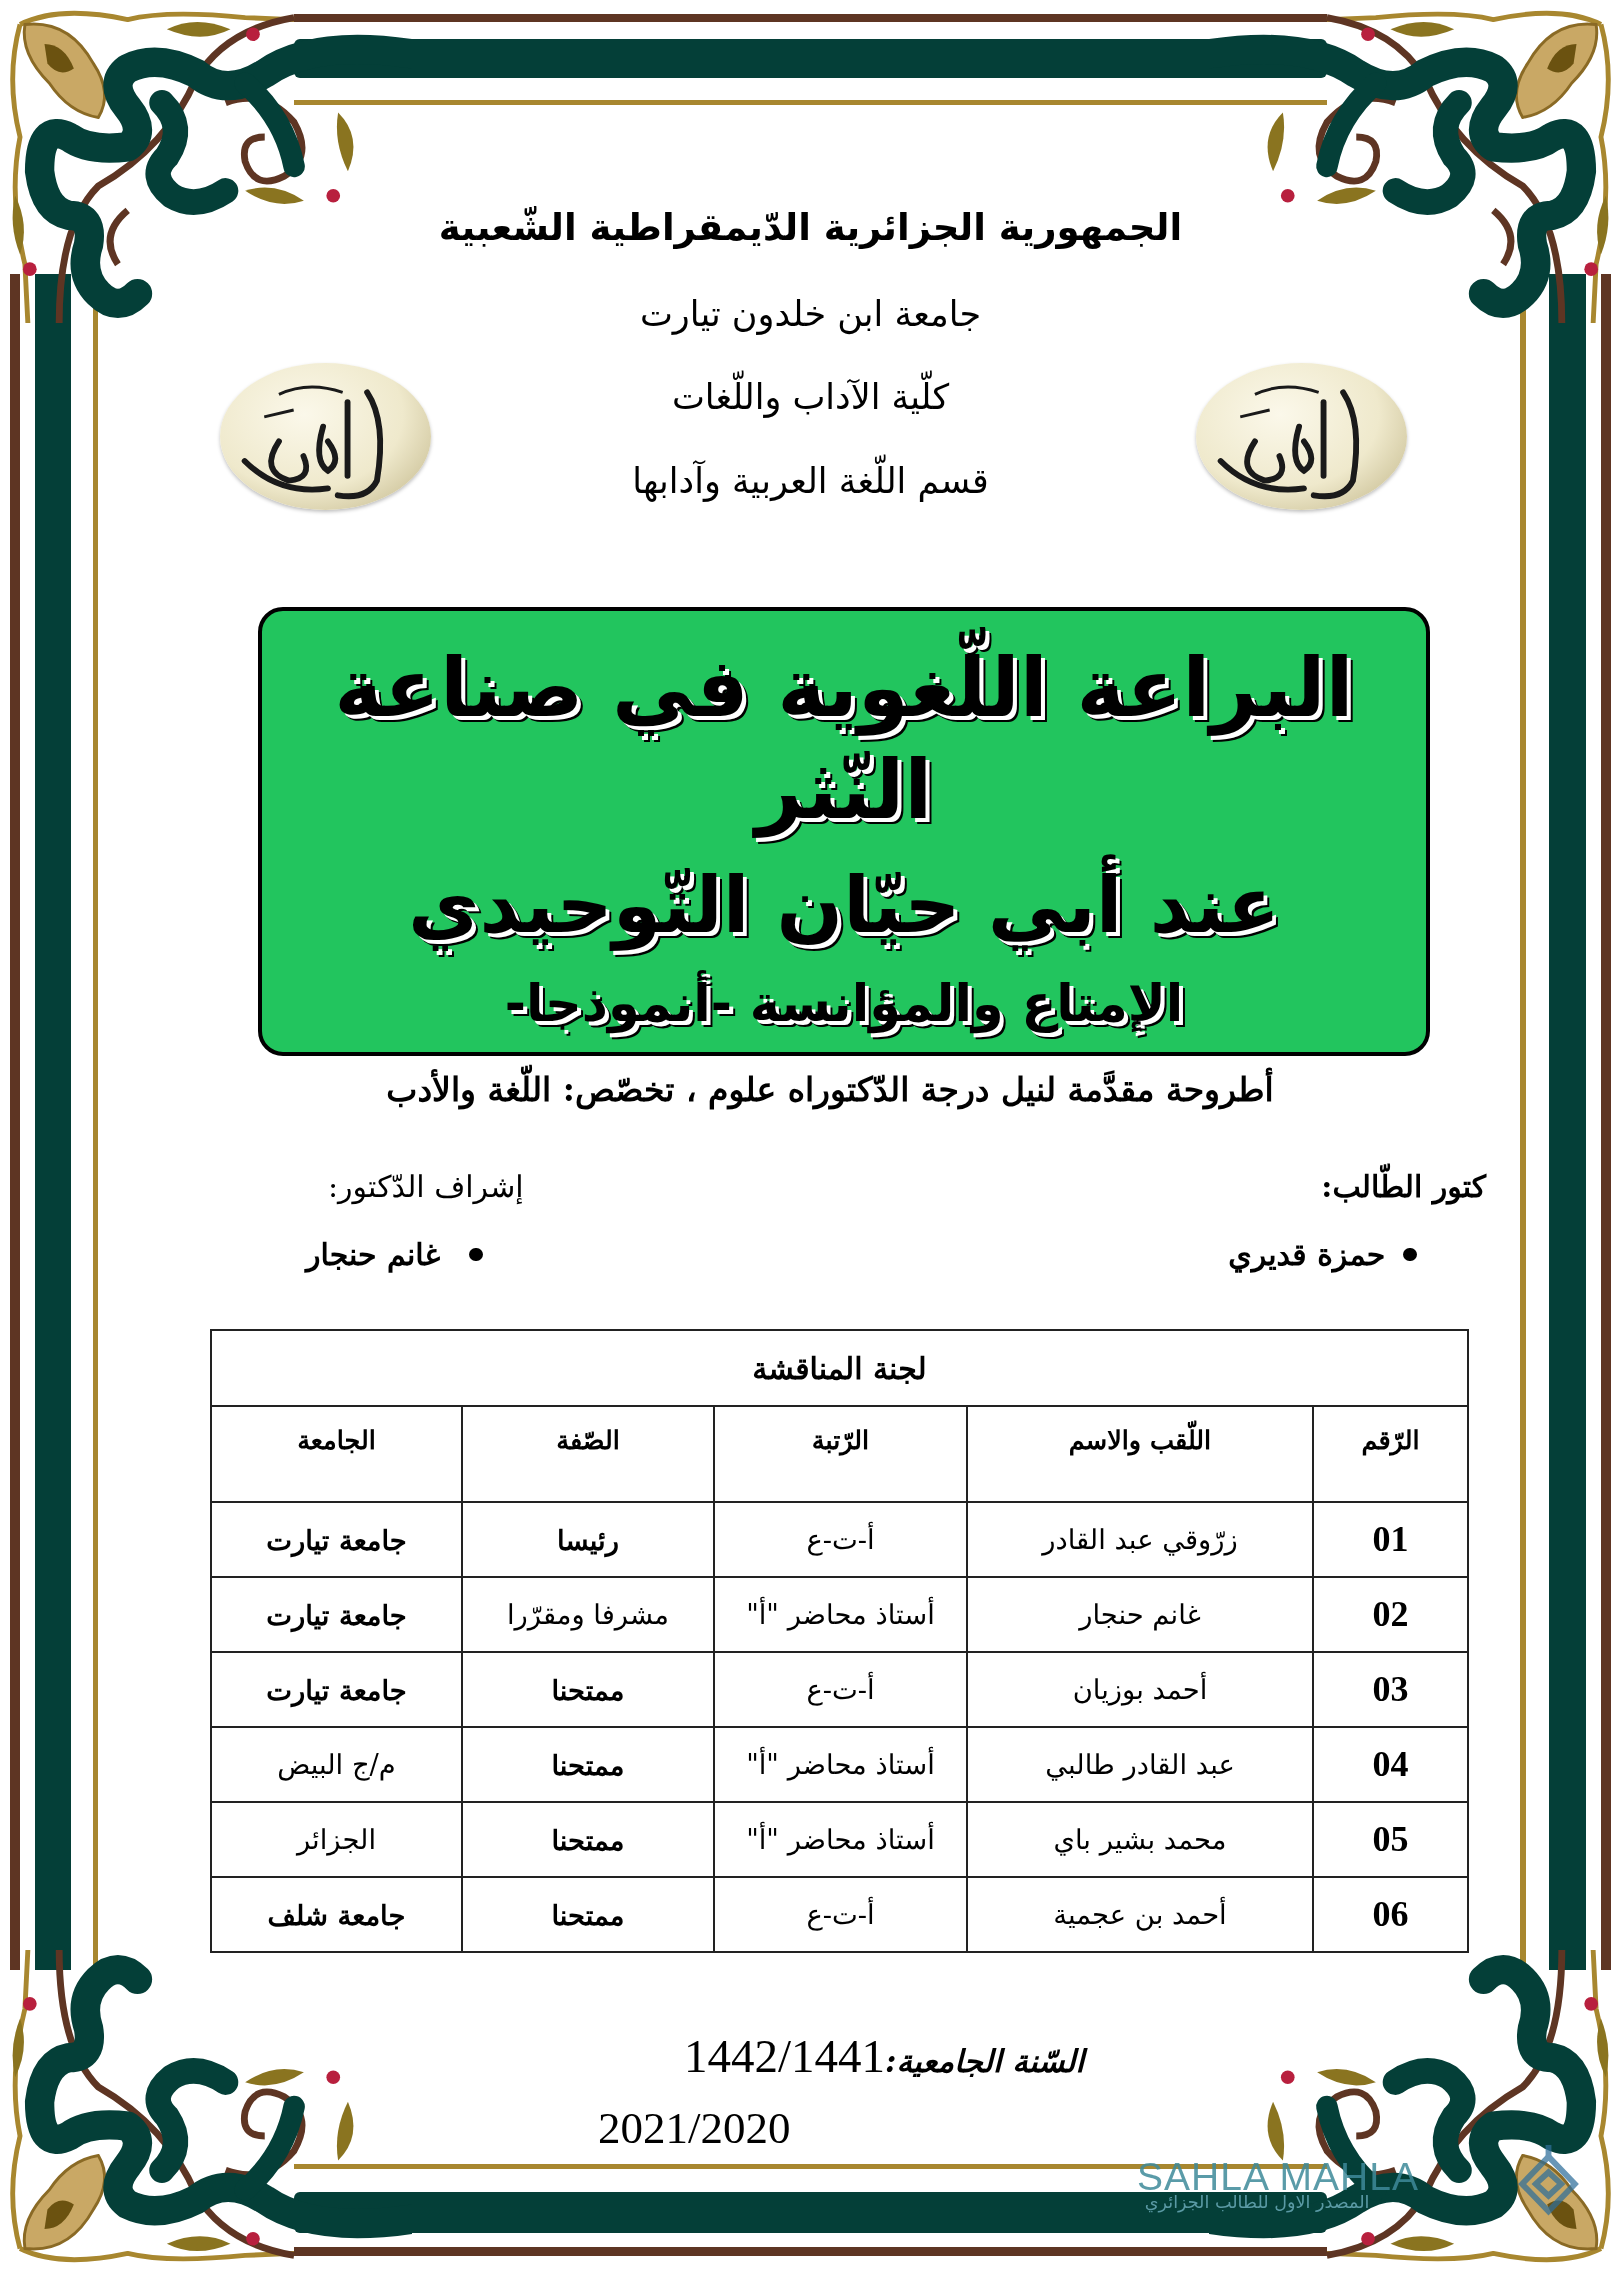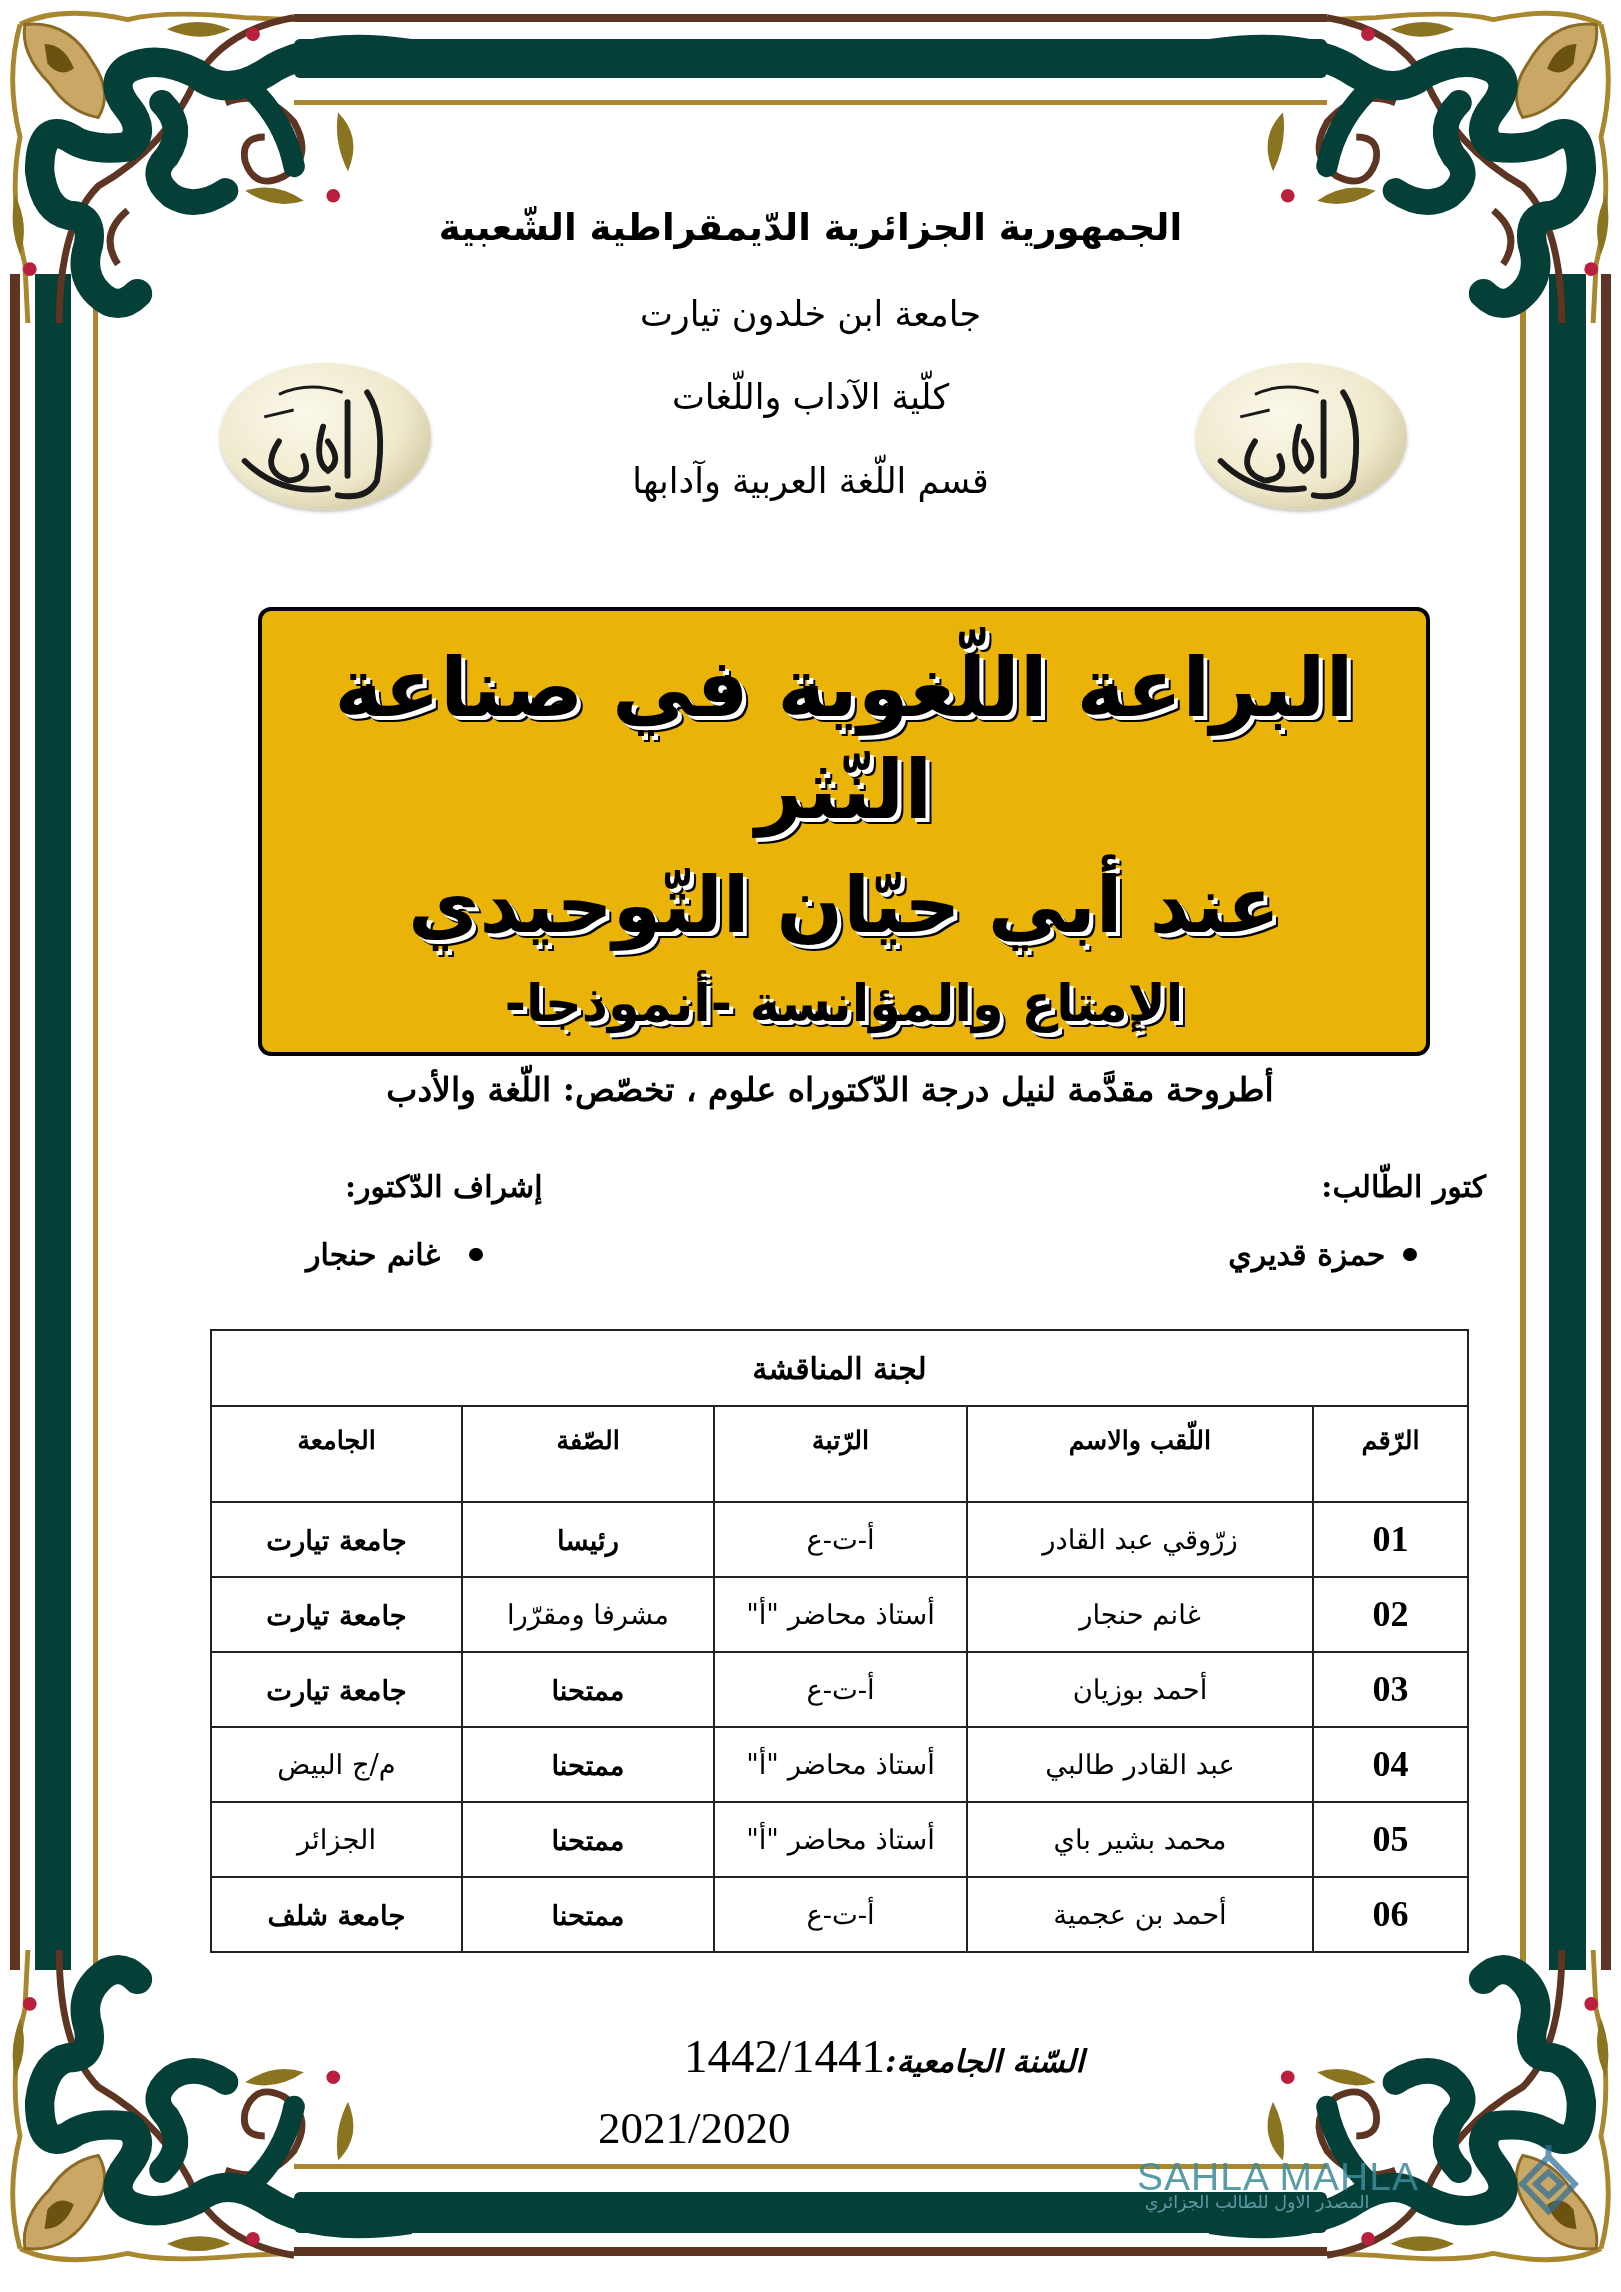--- a/index.html
+++ b/index.html
@@ -46,34 +46,34 @@
     
     .logo { position: absolute; top: 363px; width: 211px; height: 147px; border-radius: 50%;
       background: radial-gradient(ellipse at 40% 35%, #fbf8ea 0%, #efe9cc 55%, #cdc39a 85%, #9c8f62 100%);
       box-shadow: 0 2px 3.9px rgba(0,0,0,0.25); overflow: hidden; }
     .logo-left { left: 220px; }
     .logo-right { left: 1196px; }
     .logo svg { width: 100%; height: 100%; }
 
     
     .title-box { position: absolute; left: 258px; top: 607px; width: 1172px; height: 449px;
-      border: 4.9px solid #000; border-radius: 13px; background: #eab308;
+      border: 4.9px solid #000; border-radius: 25px; background: #22c55e;
       display: flex; flex-direction: column; align-items: center; justify-content: center; }
     .title-line { font-family: "DejaVu Sans", "Liberation Sans", sans-serif; font-weight: bold;
       text-shadow: 3.9px 3.9px 0 #fff, 5.9px 5.9px 0 #000; line-height: 1.25; text-align: center; }
     .title-1 { font-size: 82px; margin-top: 9.8px; }
     .title-2 { font-size: 78px; margin-top: 15px; }
     .title-3 { font-size: 51px; margin-top: 17.6px; }
 
     
     .thesis-desc { position: absolute; left: 0; right: 0; top: 1070px; text-align: center;
       font-size: 33px; font-weight: bold; padding-left: 39px; }
 
     .prep-label { position: absolute; right: 135px; top: 1169px; font-size: 30px; font-weight: bold; }
-    .sup-label  { position: absolute; left: 345px; top: 1169px; font-size: 30px; font-weight: bold; }
+    .sup-label  { position: absolute; left: 328px; top: 1169px; font-size: 30px; font-weight: normal; }
     .student-name { position: absolute; right: 204px; top: 1237px; font-size: 30px; font-weight: bold; display: flex; align-items: center; gap: 18px; }
     .supervisor-name { position: absolute; left: 306px; top: 1237px; font-size: 30px; font-weight: bold; display: flex; align-items: center; gap: 29px; }
     .bullet { width: 13.7px; height: 13.7px; border-radius: 50%; background: #000; display: inline-block; }
     .student-name .bullet { order: -1; }
     .supervisor-name .bullet { order: -1; }
 
     
     .committee { position: absolute; left: 210px; top: 1329px; width: 1259px; border-collapse: collapse; direction: rtl; }
     .committee td, .committee th { border: 2px solid #222; text-align: center; }
     .committee .caption-cell { height: 76px; font-size: 30px; font-weight: bold; }

